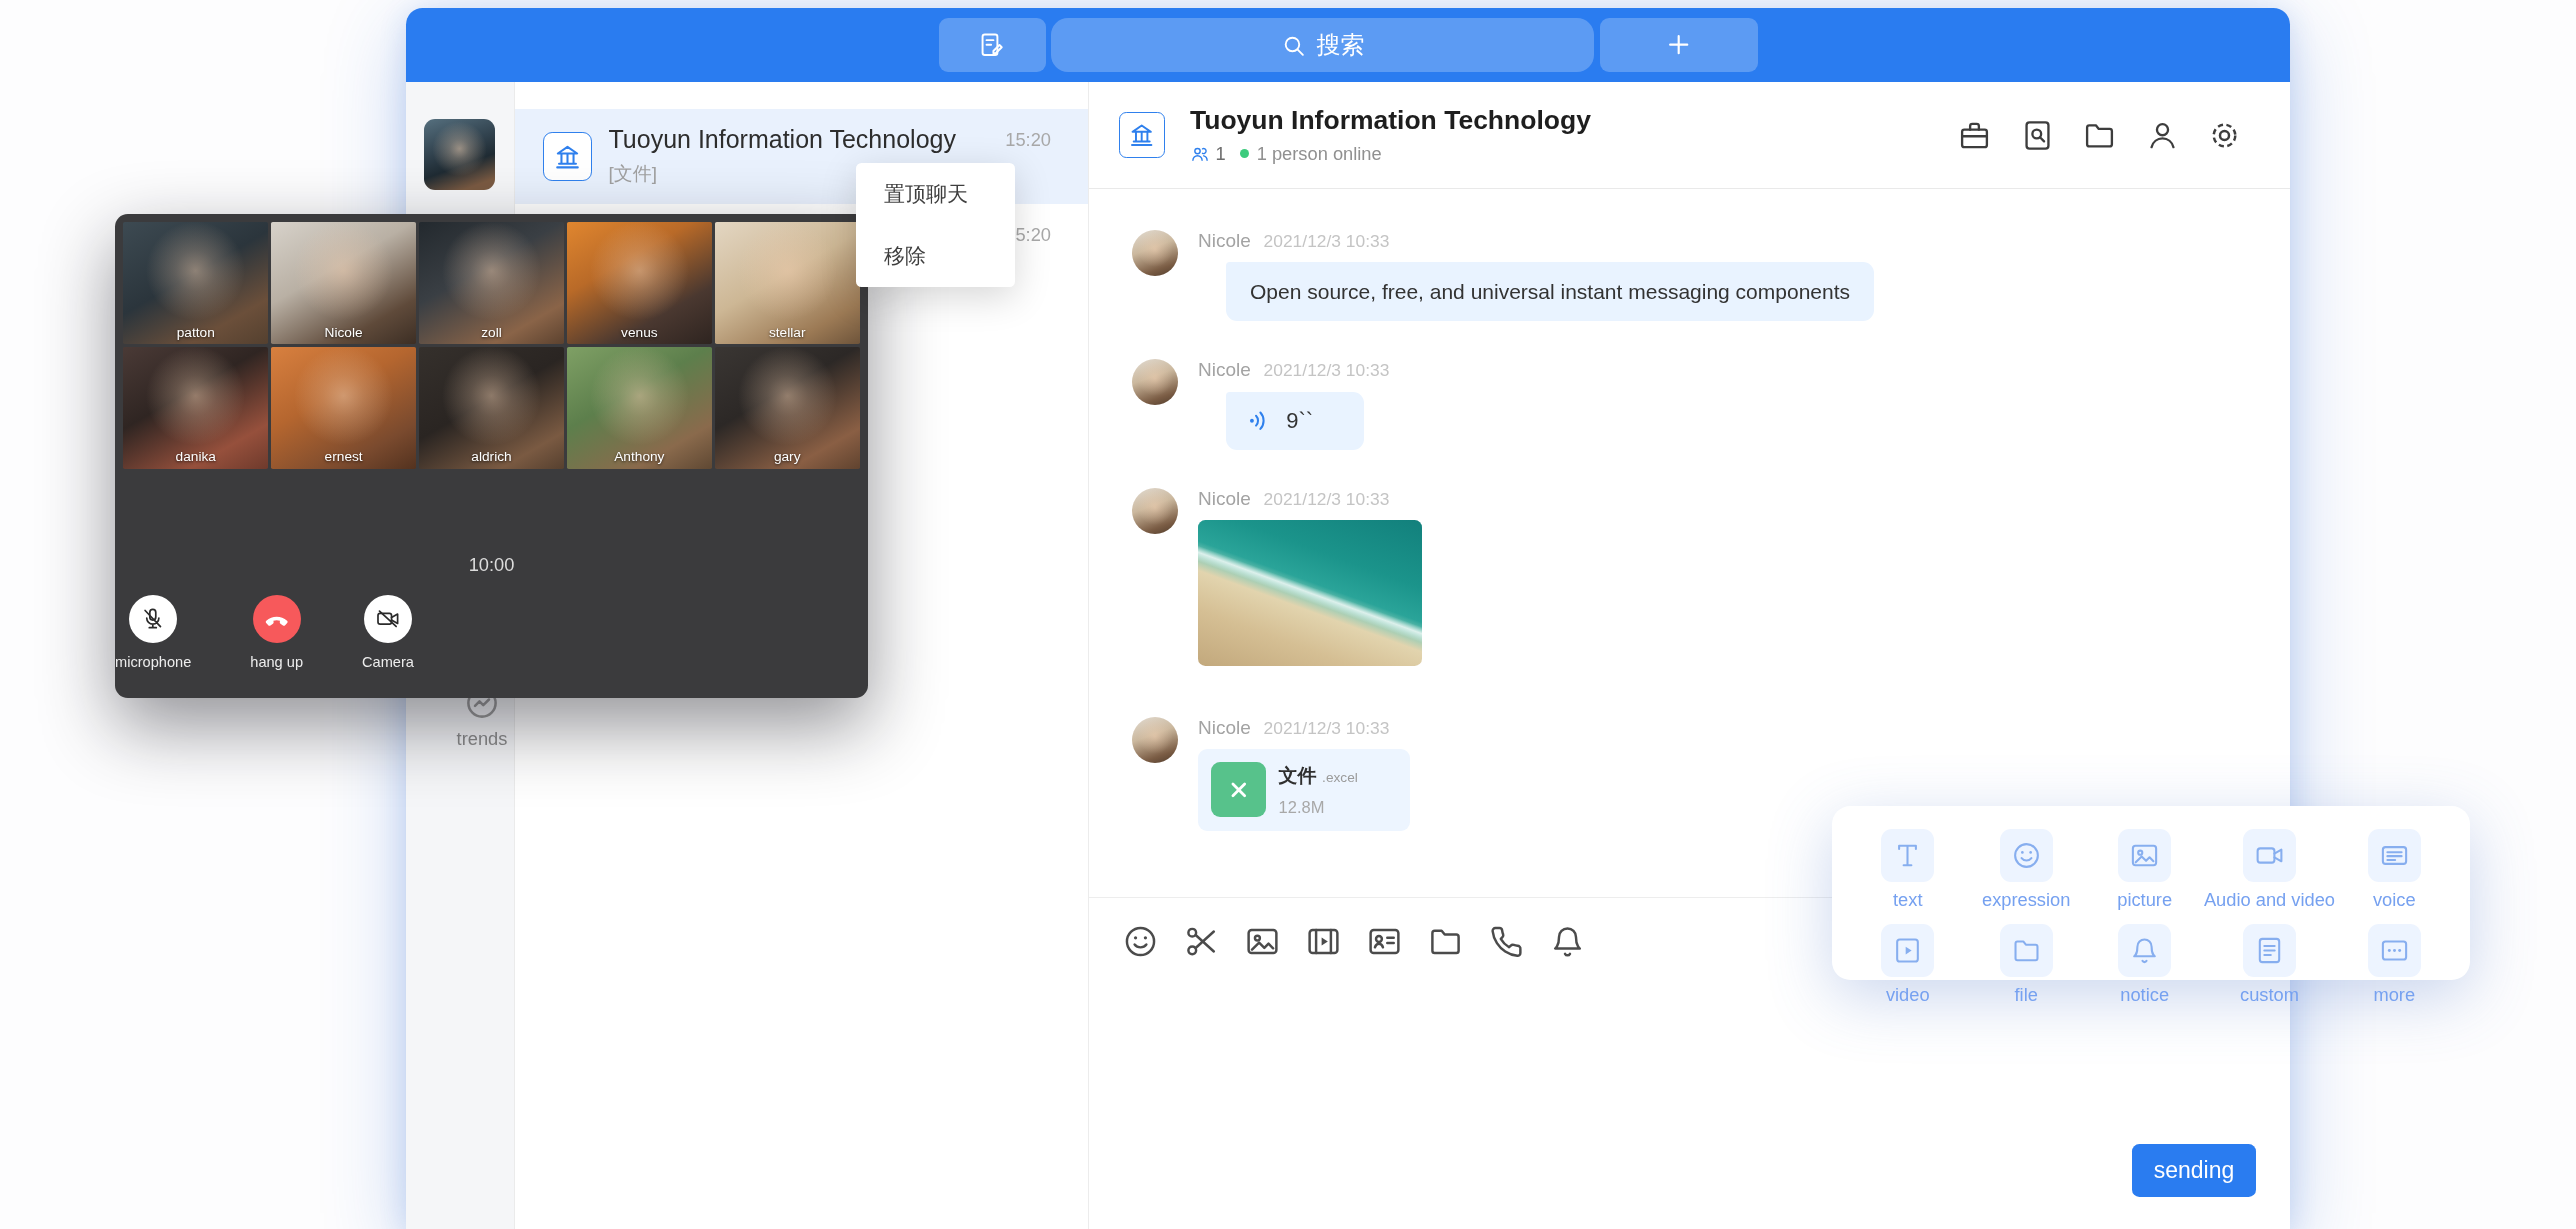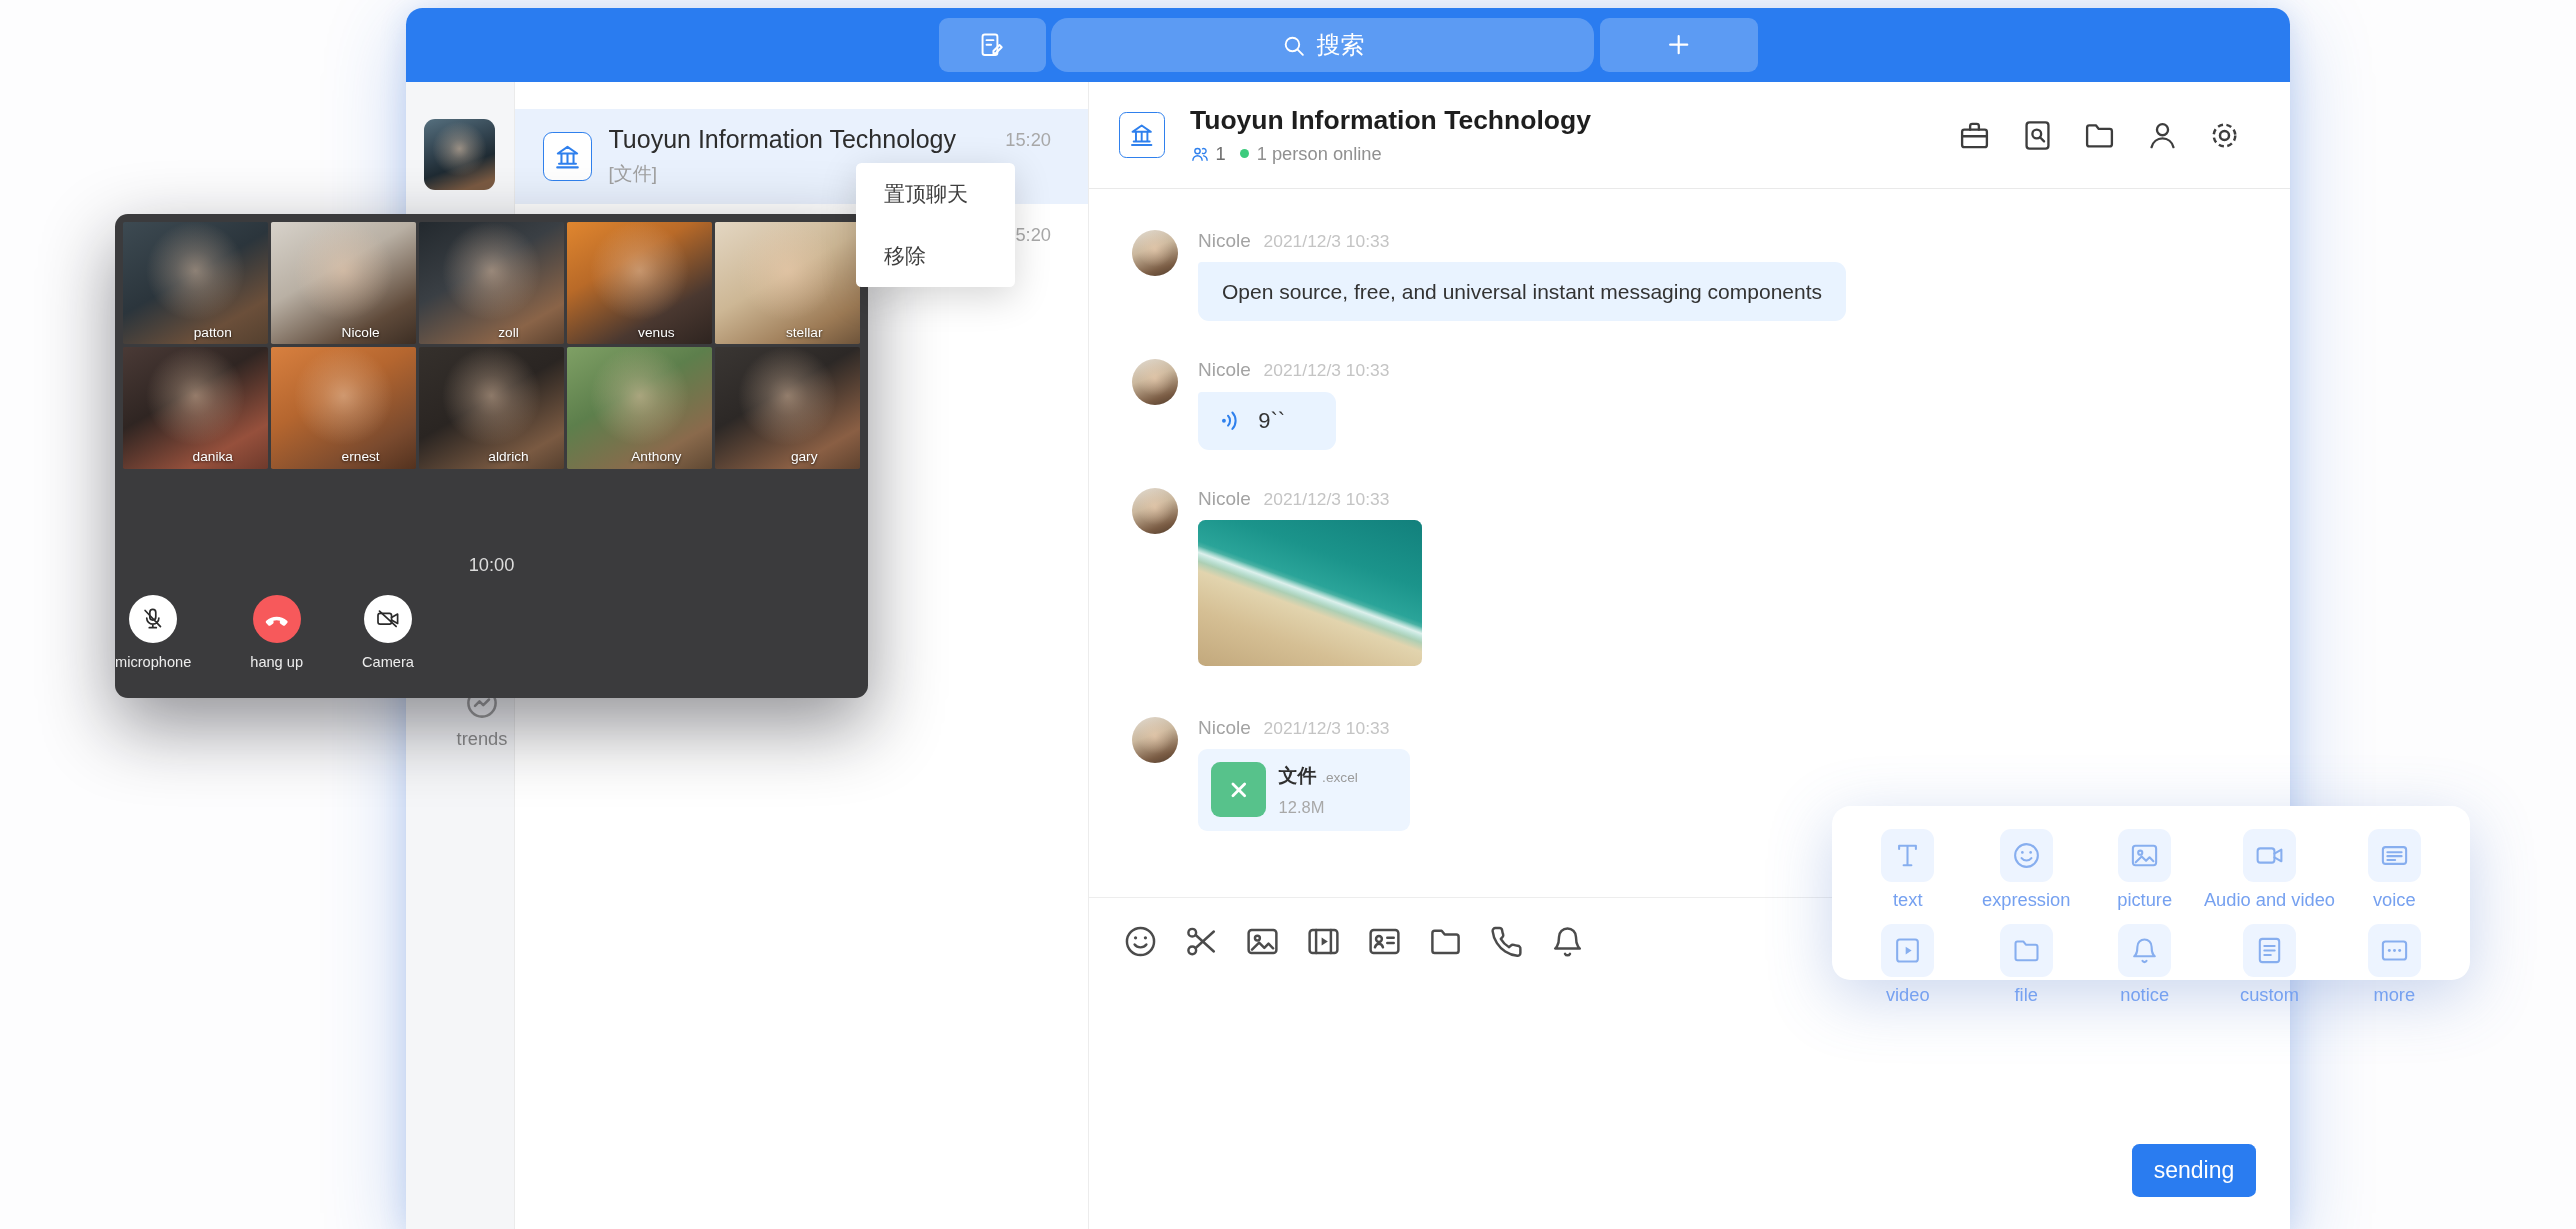--- a/index.html
+++ b/index.html
@@ -71,21 +71,21 @@
   .msgs{position:absolute;left:0;top:107px;width:100%;height:708px;padding:41px 37px 0 43px;overflow:hidden;}
   .msg{display:flex;gap:20px;}
   .msg+.msg{margin-top:38px}
   .msg.m4{margin-top:51px}
   .m-avatar{width:46px;height:46px;border-radius:50%;flex:0 0 auto;cursor:pointer;
     background:linear-gradient(160deg,#e3dcd2 0%,#cbb89e 40%,#7a5c44 78%,#4e3a2a 100%);}
   .m-meta{display:flex;align-items:baseline;gap:12.8px;height:24px;}
   .m-name{font-size:19px;color:#a3a3a3}
   .m-time{font-size:17.4px;color:#c4c4c4}
   .bubble{margin-top:8.2px;background:#E9F3FF;border-radius:3.7px 11px 11px 11px;padding:0 24px;height:59px;
-          line-height:59px;font-size:21px;color:#333;width:max-content;}
+          line-height:59px;font-size:21px;color:#333;width:max-content;margin-left:28px;}
   .bubble.voice{height:58px;line-height:normal;display:flex;align-items:center;gap:12.8px;width:138px;padding:0 0 0 20px;cursor:pointer;}
   .bubble.voice .ic{width:27.4px;height:27.4px;color:#2F80ED}
   .v-dur{font-size:22px;color:#333}
   .photo{margin-top:8.2px;width:224px;height:146px;border-radius:7.3px;cursor:pointer;
     background:
       linear-gradient(200deg, rgba(255,255,255,0) 47%, rgba(255,255,255,.75) 50%, rgba(255,255,255,0) 54%),
       linear-gradient(200deg,#12807c 0%,#1b948b 30%,#2aa499 45%,#86cbb8 51%,#e2d4ae 58%,#d5bf94 75%,#c2a87c 100%);}
   .filecard{margin-top:8.2px;width:212px;height:82px;background:#EDF5FF;border-radius:9.1px;display:flex;
             align-items:center;gap:12.8px;padding:0 12.8px;cursor:pointer;}
   .file-badge{width:55px;height:55px;border-radius:9.1px;background:#57C28B;color:#fff;flex:0 0 auto;
@@ -105,21 +105,21 @@
         border-radius:7.3px;font-size:23px;cursor:pointer;font-family:inherit;}
 
   
   .call{position:absolute;left:115px;top:214px;width:753px;height:484px;background:#3b3b3d;border-radius:12.8px;
         box-shadow:0 27.4px 73px rgba(15,15,25,.45);z-index:30;}
   .call-grid{position:absolute;left:8.2px;top:8.2px;right:8.2px;display:grid;grid-template-columns:repeat(5,1fr);gap:2.7px;}
   .tile{height:122px;position:relative;overflow:hidden;border-radius:1.8px;}
   .tile::after{content:"";position:absolute;inset:0;
     background:radial-gradient(circle at 50% 40%, rgba(240,205,175,.50) 0%, rgba(240,205,175,.26) 20%, transparent 48%);}
   .tag{position:absolute;bottom:4.6px;left:50%;transform:translateX(-50%);font-size:13.7px;color:#fff;z-index:2;
-       text-shadow:0 0.9px 2.7px rgba(0,0,0,.7);white-space:nowrap;margin-left:17px;}
+       text-shadow:0 0.9px 2.7px rgba(0,0,0,.7);white-space:nowrap;}
   .p1{background:linear-gradient(150deg,#3d4a52 0%,#2b353c 45%,#6b4f3a 78%,#54402f 100%)}
   .p2{background:linear-gradient(150deg,#d7d2ca 0%,#b9b0a4 40%,#5f4a3a 78%,#3c2e24 100%)}
   .p3{background:linear-gradient(150deg,#23292e 0%,#3a3f44 40%,#8a6448 80%,#5c422f 100%)}
   .p4{background:linear-gradient(150deg,#e0862f 0%,#b96a28 35%,#4a3830 72%,#2e2420 100%)}
   .p5{background:linear-gradient(150deg,#e3d6c2 0%,#cdb795 45%,#9c7a55 80%,#6e543a 100%)}
   .p6{background:linear-gradient(150deg,#4a3a36 0%,#2f2522 40%,#96503c 78%,#6e3a2c 100%)}
   .p7{background:linear-gradient(150deg,#d8803f 0%,#b5662f 40%,#7a4a2e 78%,#53321f 100%)}
   .p8{background:linear-gradient(150deg,#35302c 0%,#2a2522 45%,#7a5a42 82%,#56402f 100%)}
   .p9{background:linear-gradient(150deg,#7fa065 0%,#5d7f4c 40%,#8a6a4c 78%,#5f4833 100%)}
   .p10{background:linear-gradient(150deg,#3a3633 0%,#2c2826 40%,#8a5f44 80%,#60432f 100%)}

